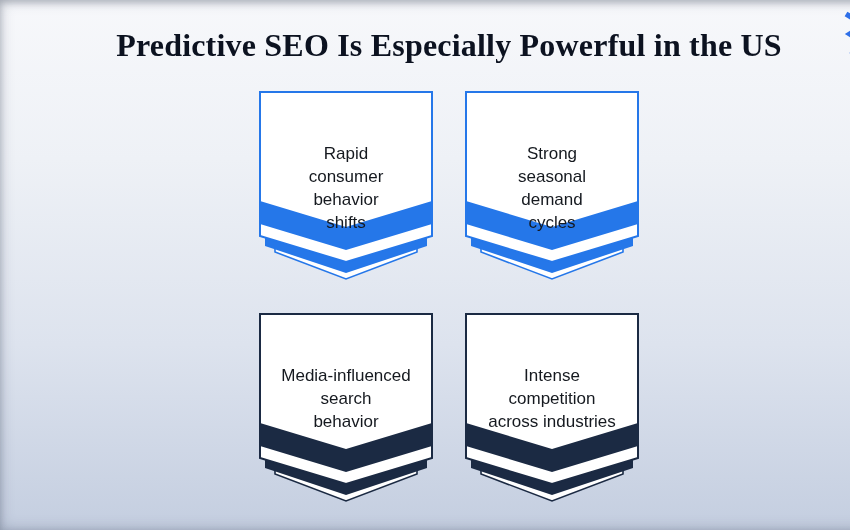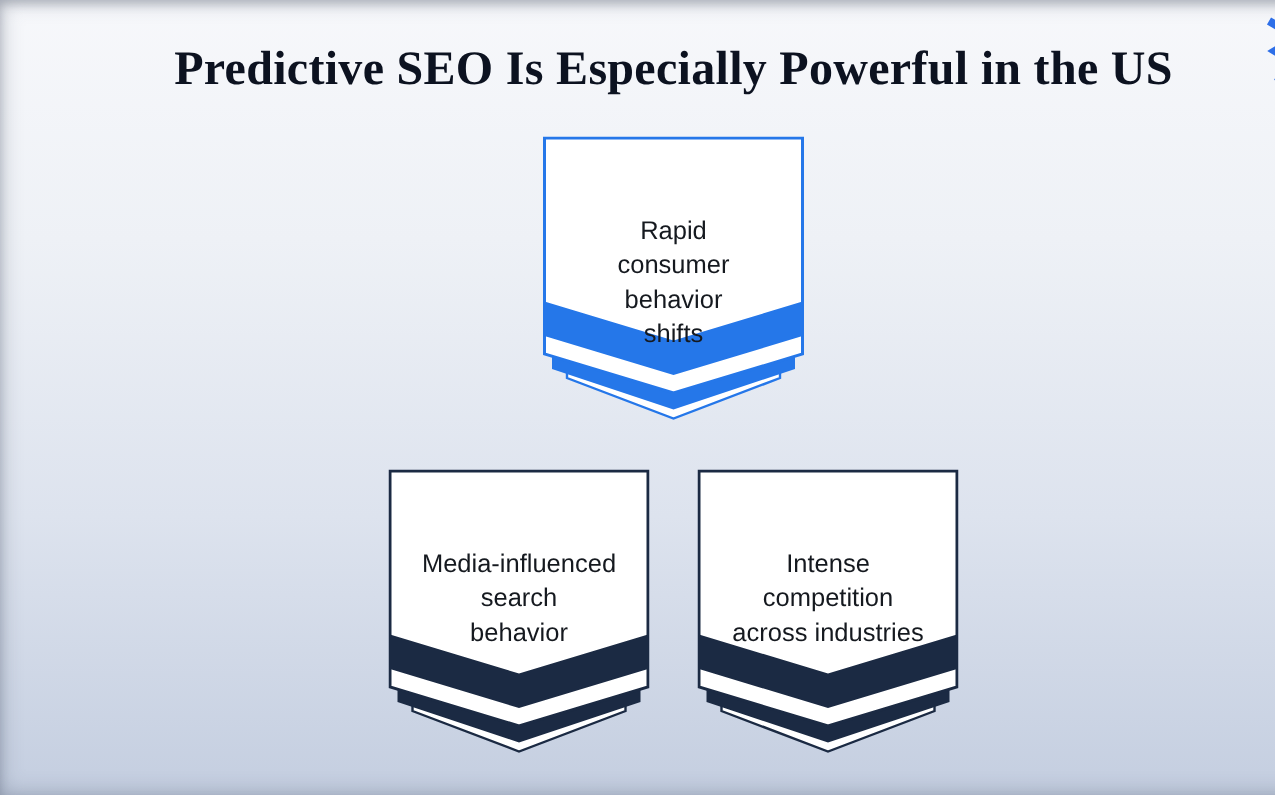--- a/index.html
+++ b/index.html
@@ -64,20 +64,32 @@
         <polygon class="rib-color" points="6,140 87,167 168,140 168,155 87,182 6,155"></polygon>
         <polygon class="pent" points="1,1 173,1 173,145 87,171 1,145"></polygon>
         <polygon class="band" points="1,110 87,136 173,110 173,133 87,159 1,133"></polygon>
       </svg>
       <div class="badge-text">Rapid
 consumer
 behavior
 shifts</div>
     </div>
 
+    <div class="badge blue">
+      <svg class="shield" viewBox="0 0 174 192" aria-hidden="true">
+        <polygon class="rib-white" points="16,148 87,175 158,148 158,161 87,188 16,161"></polygon>
+        <polygon class="rib-color" points="6,140 87,167 168,140 168,155 87,182 6,155"></polygon>
+        <polygon class="pent" points="1,1 173,1 173,145 87,171 1,145"></polygon>
+        <polygon class="band" points="1,110 87,136 173,110 173,133 87,159 1,133"></polygon>
+      </svg>
+      <div class="badge-text">Strong
+seasonal
+demand
+cycles</div>
+    </div>
 
 
   </div>
 
   <div class="row row2">
 
     <div class="badge navy">
       <svg class="shield" viewBox="0 0 174 192" aria-hidden="true">
         <polygon class="rib-white" points="16,148 87,175 158,148 158,161 87,188 16,161"></polygon>
         <polygon class="rib-color" points="6,140 87,167 168,140 168,155 87,182 6,155"></polygon>

